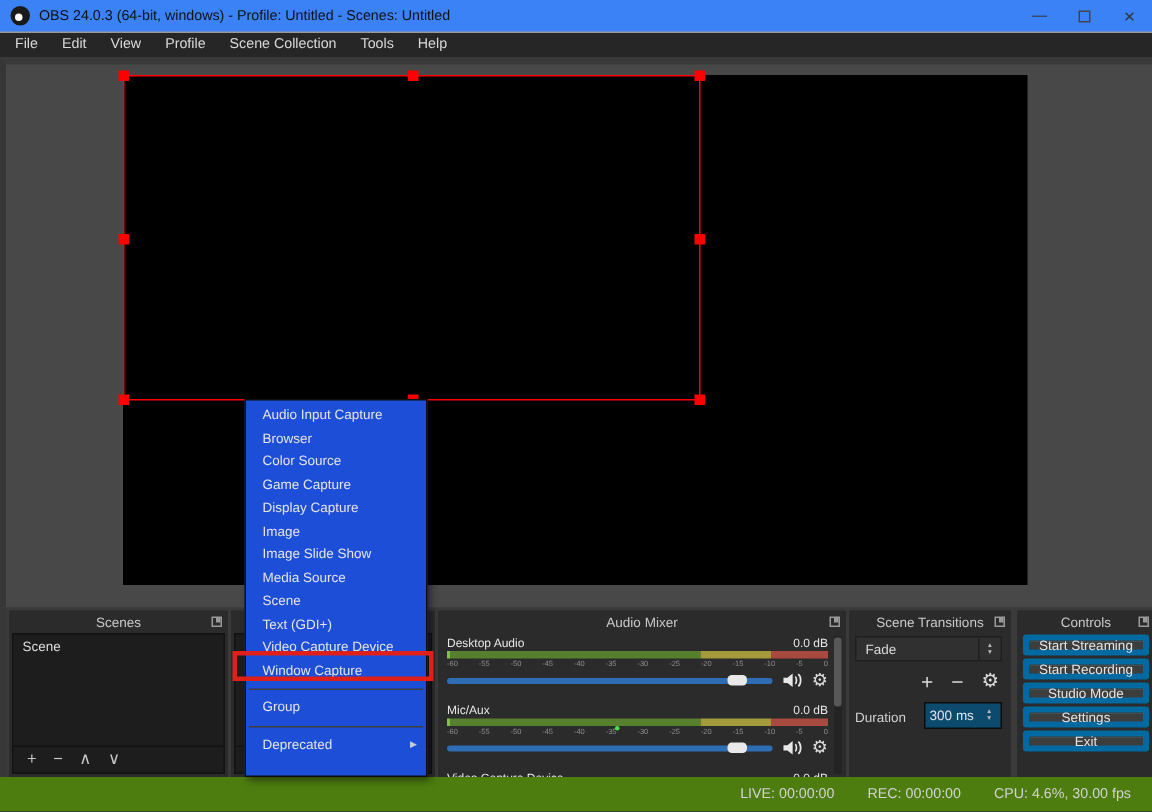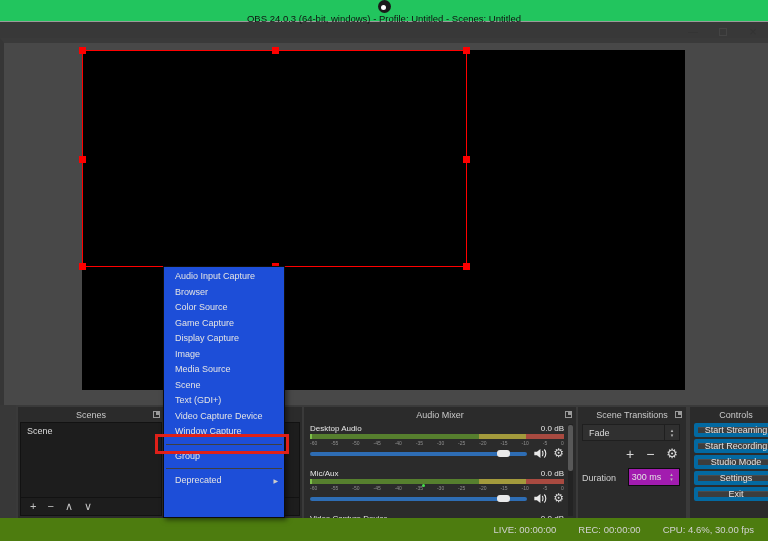--- a/index.html
+++ b/index.html
@@ -1,20 +1,20 @@
 <!DOCTYPE html>
 <html style="--red: #ff0000; --annotation_red: #df2019; --slider_blue: #2e6db4; --meter_green: #567f2e; --meter_yellow: #a39a3c; --meter_red: #a84a40;"><head>
 <meta charset="utf-8">
 <style>
   * { margin:0; padding:0; box-sizing:border-box; }
   html,body { width:768px; height:541px; background:#2d2d2d; font-family:"Liberation Sans",sans-serif; overflow:hidden; }
   #window { position:relative; width:768px; height:541px; background:#383838; }
 
   
-  .titlebar { position:absolute; top:0; left:0; right:0; height:22px; background:#22c55e; display:flex; align-items:center; border-bottom:1px solid #9a9a9a;flex-direction:column; }
+  .titlebar { position:absolute; top:0; left:0; right:0; height:22px; background:#3b82f6; display:flex; align-items:center; border-bottom:1px solid #9a9a9a; }
   .obs-logo { width:13px; height:13px; border-radius:50%; background:#1a1a1a; margin:0 6px 0 7px; position:relative; flex:none; }
   .obs-logo::after { content:""; position:absolute; left:3px; top:5px; width:5px; height:5px; border-radius:50%; background:#fff; }
   .title-text { font-size:9.5px; color:#111; white-space:nowrap; }
   .win-btns { margin-left:auto; display:flex; height:100%; }
   .win-btn { width:30px; height:100%; display:flex; align-items:center; justify-content:center; font-size:10px; color:#333; }
   .max-glyph { width:8px; height:8px; border:1px solid #444; display:inline-block; }
 
   
   .menubar { position:absolute; top:22px; left:0; right:0; height:16px; background:#262626; display:flex; align-items:center; padding-left:2px; }
   .menubar .mitem { font-size:9.5px; color:#d8d8d8; padding:0 8px; line-height:16px; }
@@ -22,21 +22,21 @@
   
   .preview { position:absolute; top:38px; left:0; right:0; height:367px; background:#484848; border-top:5px solid #3a3a3a; border-left:4px solid #363636; }
   .canvas { position:absolute; left:78px; top:7px; width:603px; height:340px; background:#000; }
   .sel-rect { position:absolute; left:78px; top:7px; width:385px; height:217px; border:1px solid var(--red); z-index:5; }
   .handle { position:absolute; width:7px; height:7px; background:var(--red); }
   .h-tl{left:-4px;top:-4px;} .h-tm{left:50%;margin-left:-3px;top:-4px;} .h-tr{right:-4px;top:-4px;}
   .h-ml{left:-4px;top:50%;margin-top:-3px;} .h-mr{right:-4px;top:50%;margin-top:-3px;}
   .h-bl{left:-4px;bottom:-4px;} .h-bm{left:50%;margin-left:-3px;bottom:-4px;} .h-br{right:-4px;bottom:-4px;}
 
   
-  .docks { position:absolute; top:405px; left:16px; right:0; height:113px; background:#3a3a3a; }
+  .docks { position:absolute; top:405px; left:4px; right:0; height:113px; background:#3a3a3a; }
   .panel { position:absolute; top:2px; height:111px; background:#2b2b2b; overflow:hidden; }
   .panel-header { position:relative; height:15px; display:flex; align-items:center; justify-content:center; }
   .panel-title { font-size:9px; color:#c9c9c9; }
   .dock-icon { position:absolute; right:4px; top:4px; width:7px; height:7px; border:1px solid #9a9a9a; }
   .dock-icon::after { content:""; position:absolute; right:0; top:0; width:3px; height:3px; background:#9a9a9a; }
   .panel-list { position:absolute; top:15px; left:2px; right:2px; bottom:2px; background:#1d1d1d; border:1px solid #121212; }
   .list-item { font-size:9px; color:#dcdcdc; padding:3px 6px; }
   .panel-toolbar { position:absolute; bottom:0; left:0; right:0; height:18px; border-top:1px solid #121212; display:flex; align-items:center; gap:11px; padding:0 9px; }
   .tool-ic { font-size:11px; color:#c4c4c4; line-height:1; }
 
@@ -71,21 +71,21 @@
 
   
   .combo { position:absolute; top:17px; left:4px; right:6px; height:17px; background:#303030; border:1px solid #1f1f1f; display:flex; align-items:center; }
   .combo-label { flex:1; font-size:9px; color:#dadada; padding-left:6px; }
   .spin { width:15px; height:100%; border-left:1px solid #1f1f1f; display:flex; flex-direction:column; align-items:center; justify-content:center; }
   .spin span { font-size:5px; color:#b8b8b8; line-height:5px; }
   .trans-btns { position:absolute; top:39px; right:8px; display:flex; align-items:center; gap:12px; }
   .trans-btns .tb { font-size:14px; color:#d8d8d8; line-height:16px; }
   .trans-btns .tb.gear-btn { font-size:13px; }
   .dur-label { position:absolute; top:66px; left:4px; font-size:9px; color:#cfcfcf; }
-  .dur-box { position:absolute; top:61px; left:50px; right:6px; height:18px; background:#a21caf; border:1px solid #0c0c0c; display:flex; align-items:center; }
+  .dur-box { position:absolute; top:61px; left:50px; right:6px; height:18px; background:#0c4a6e; border:1px solid #0c0c0c; display:flex; align-items:center; }
   .dur-value { flex:1; text-align:center; font-size:9px; color:#e2e2e2; }
   .dur-box .spin { border-left:none; }
 
   
   .ctrl-body { position:absolute; top:16px; left:4px; right:4px; }
   .ctrl-btn { height:14px; margin-bottom:2px; background:#3d3d3d; border:4px solid #0369a1; border-radius:2px; box-shadow:inset 0 1px 0 #4b4b4b; display:flex; align-items:center; justify-content:center; font-size:9px; color:#e4e4e4; }
 
   
   .statusbar { position:absolute; top:518px; left:0; right:0; height:23px; background:#4d7c0f; display:flex; align-items:center; justify-content:flex-end; gap:22px; padding-right:14px; }
   .status-item { font-size:9.5px; color:#d2d2d2; }
@@ -113,20 +113,30 @@
         </div>
       <div class="win-btn">
           <span class="max-glyph"></span>
         </div>
       <div class="win-btn" style="font-size:13px;">
           <span>×</span>
         </div>
     </div>
   </div>
 
+  <div class="menubar">
+
+  <div class="mitem">File</div>
+      <div class="mitem">Edit</div>
+      <div class="mitem">View</div>
+      <div class="mitem">Profile</div>
+      <div class="mitem">Scene Collection</div>
+      <div class="mitem">Tools</div>
+      <div class="mitem">Help</div>
+    </div>
 
   <div class="preview">
     <div class="canvas"></div>
     <div class="sel-rect">
       <span class="handle h-tl"></span>
       <span class="handle h-tm"></span>
       <span class="handle h-tr"></span>
       <span class="handle h-ml"></span>
       <span class="handle h-mr"></span>
       <span class="handle h-bl"></span>
@@ -327,20 +337,24 @@
     </div>
       <div class="ctx-item">
       <span>Display Capture</span>
       <span class="sub-arrow"></span>
     </div>
       <div class="ctx-item">
       <span>Image</span>
       <span class="sub-arrow"></span>
     </div>
       <div class="ctx-item">
+      <span>Image Slide Show</span>
+      <span class="sub-arrow"></span>
+    </div>
+      <div class="ctx-item">
       <span>Media Source</span>
       <span class="sub-arrow"></span>
     </div>
       <div class="ctx-item">
       <span>Scene</span>
       <span class="sub-arrow"></span>
     </div>
       <div class="ctx-item">
       <span>Text (GDI+)</span>
       <span class="sub-arrow"></span>

